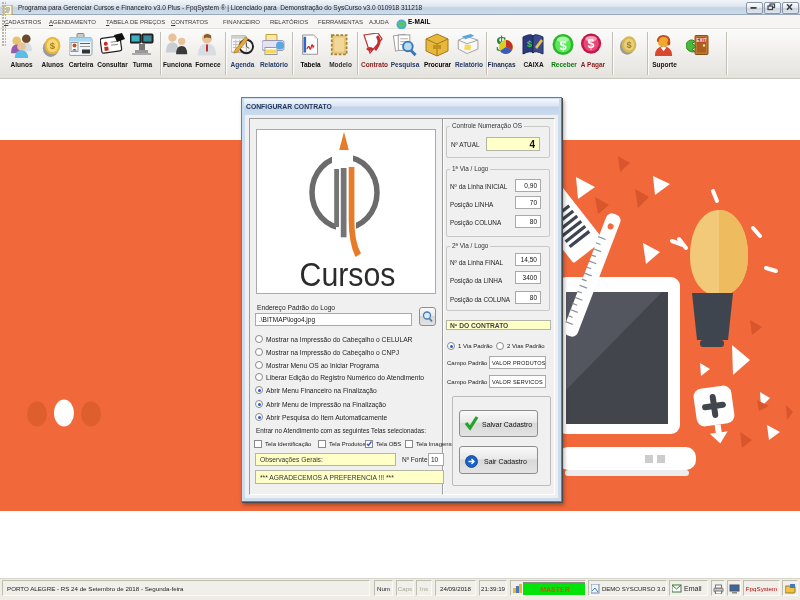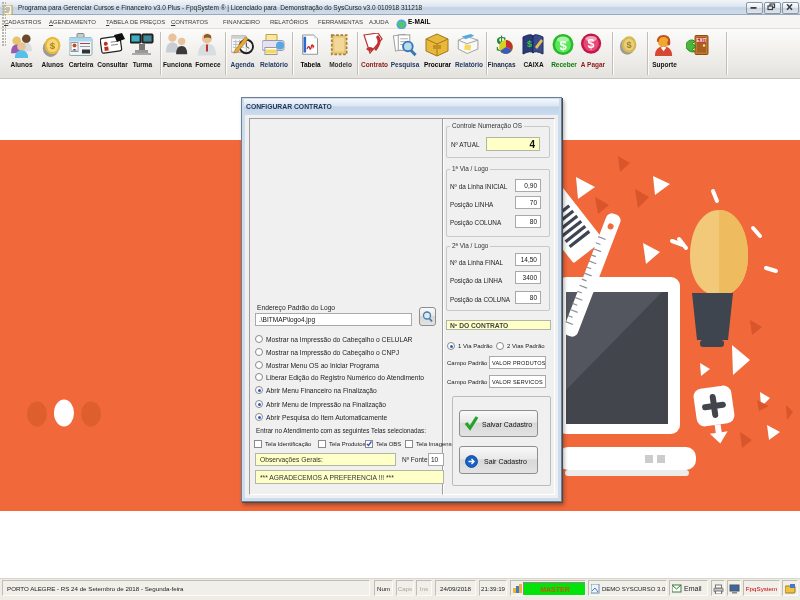--- a/index.html
+++ b/index.html
@@ -375,20 +375,33 @@
     </div>
 
   <div class="abs" id="dlg">
     <div class="abs" id="dlgtitle">CONFIGURAR CONTRATO</div>
     <div class="abs" id="dlgbody">
 
       <div class="abs sunken" style="left:4px;top:3px;width:193px;height:375px;"></div>
 
       <div class="abs sunken" style="left:197px;top:3px;width:111px;height:375px;"></div>
 
+      <div class="abs" style="left:11px;top:14px;width:180px;height:165px;background:#fff;border:1px solid #aaa;box-sizing:border-box;">
+        <svg width="178" height="163" viewBox="0 0 178 163">
+          <ellipse cx="87.5" cy="62.5" rx="32.5" ry="35.5" fill="none" stroke="#6b6b6b" stroke-width="5.5"></ellipse>
+          <rect x="75" y="14" width="21" height="25" fill="#ffffff"></rect>
+          <rect x="79" y="91" width="20" height="24" fill="#ffffff"></rect>
+          <rect x="77.2" y="39" width="4.8" height="58" fill="#757575"></rect>
+          <rect x="83.8" y="38" width="5.7" height="69.3" fill="#757575"></rect>
+          <path d="M91.7 37 L97.4 37 L97.4 90 Q97.4 112 104 123.5 L98.5 127 Q91.7 113 91.7 90 Z" fill="#e87b28"></path>
+          <path d="M87 2 L91.8 20 L82.2 20 Z" fill="#e87b28"></path>
+          <path d="M83 21 L91.3 21 L91.7 37 L83.8 37 Z" fill="#ffffff"></path>
+          <text x="90.5" y="156" font-size="34" fill="#2b2b2b" text-anchor="middle" textLength="96" lengthAdjust="spacingAndGlyphs" font-family="Liberation Sans,sans-serif">Cursos</text>
+        </svg>
+      </div>
 
       <div class="lab" style="left:12px;top:188px;">Endereço Padrão do Logo</div>
       <div class="field" style="left:10px;top:198px;width:157px;height:13px;text-align:left;padding-left:3px;line-height:12px;">.\BITMAP\logo4.jpg</div>
       <div class="btn" style="left:174px;top:192px;width:17px;height:19px;">
         <svg width="15" height="17">
             <circle cx="7" cy="7.5" r="3.5" fill="#d8ecf8" stroke="#4a7aa8" stroke-width="1.3"></circle>
             <line x1="9.5" y1="10.5" x2="12" y2="13.5" stroke="#4a7aa8" stroke-width="1.8"></line>
           </svg>
       </div>
 

